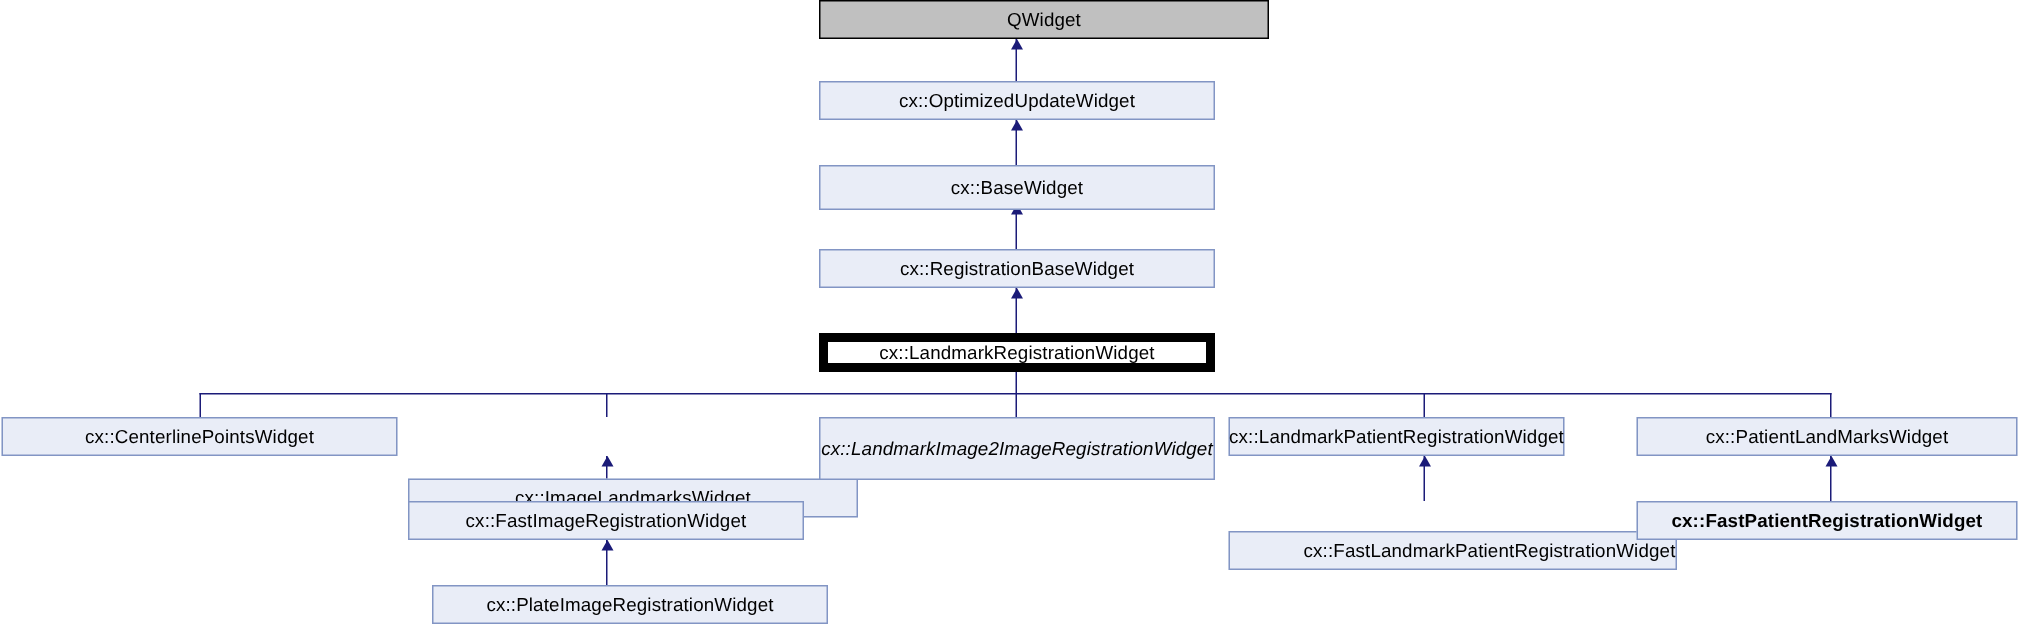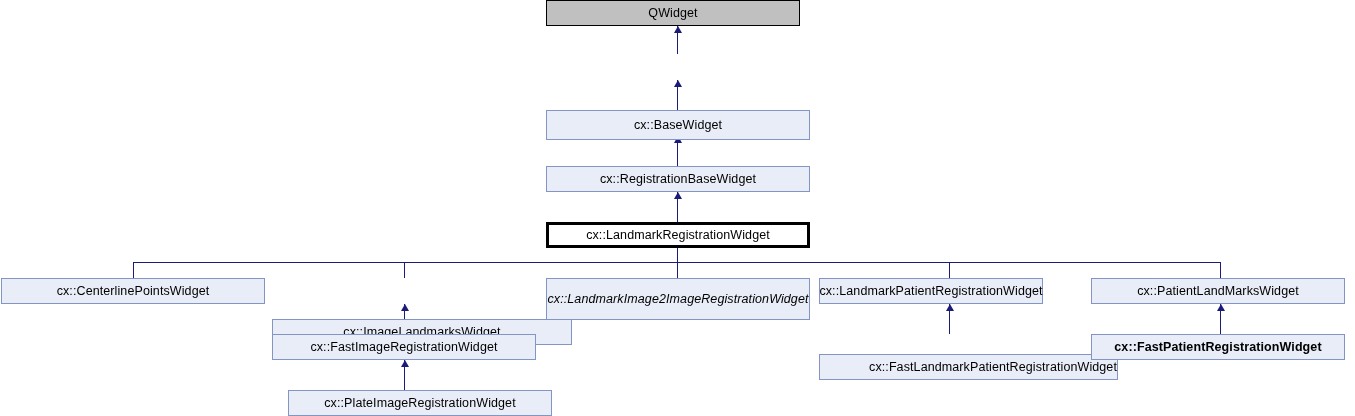--- a/index.html
+++ b/index.html
@@ -28,21 +28,21 @@
     white-space: nowrap;
     background: #E9EDF7;
     border: 1px solid #8295C4;
   }
   .node.root {
     background: #C0C0C0;
     border: 1px solid #000000;
   }
   .node.current {
     background: #ffffff;
-    border: 3px solid #000000;
+    border: 6px solid #000000;
   }
   .edge {
     position: absolute;
     background: #1B1B78;
   }
   .edge.v { width: 1px; }
   .edge.h { height: 1px; }
   .arrow {
     position: absolute;
     width: 0;
@@ -83,24 +83,27 @@
 
   <div class="edge v" style="left:949px; top:304px; height:30px;"></div>
   <div class="arrow" style="left:946px; top:304px;"></div>
 
   <div class="edge v" style="left:1220px; top:304px; height:30px;"></div>
   <div class="arrow" style="left:1217px; top:304px;"></div>
 
   <div class="edge v" style="left:404px; top:360px; height:30px;"></div>
   <div class="arrow" style="left:401px; top:360px;"></div>
 
-  <div class="node root" style="left:546px; top:0px; width:254px; height:26px;">
+  <div class="node root" style="left:546px; top:0px; width:300px; height:26px;">
     <span>QWidget</span>
   </div>
 
+  <div class="node" style="left:546px; top:54px; width:264px; height:26px;">
+    <span>cx::OptimizedUpdateWidget</span>
+  </div>
 
   <div class="node" style="left:546px; top:110px; width:264px; height:30px;">
     <span>cx::BaseWidget</span>
   </div>
 
   <div class="node" style="left:546px; top:166px; width:264px; height:26px;">
     <span>cx::RegistrationBaseWidget</span>
   </div>
 
   <div class="node current" style="left:546px; top:222px; width:264px; height:26px;">

